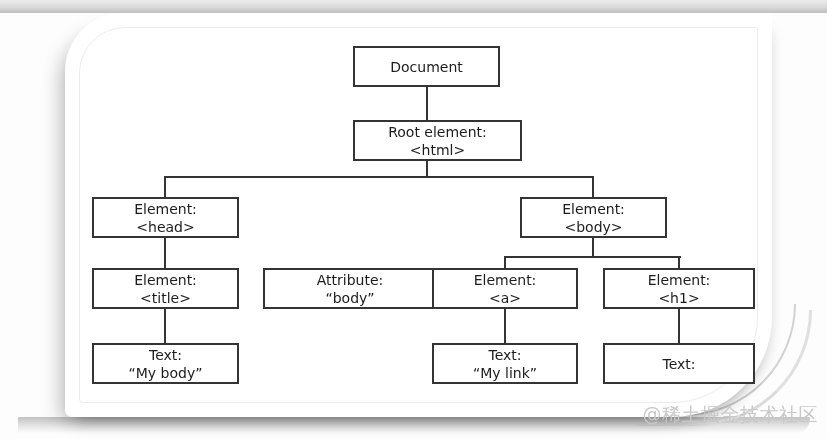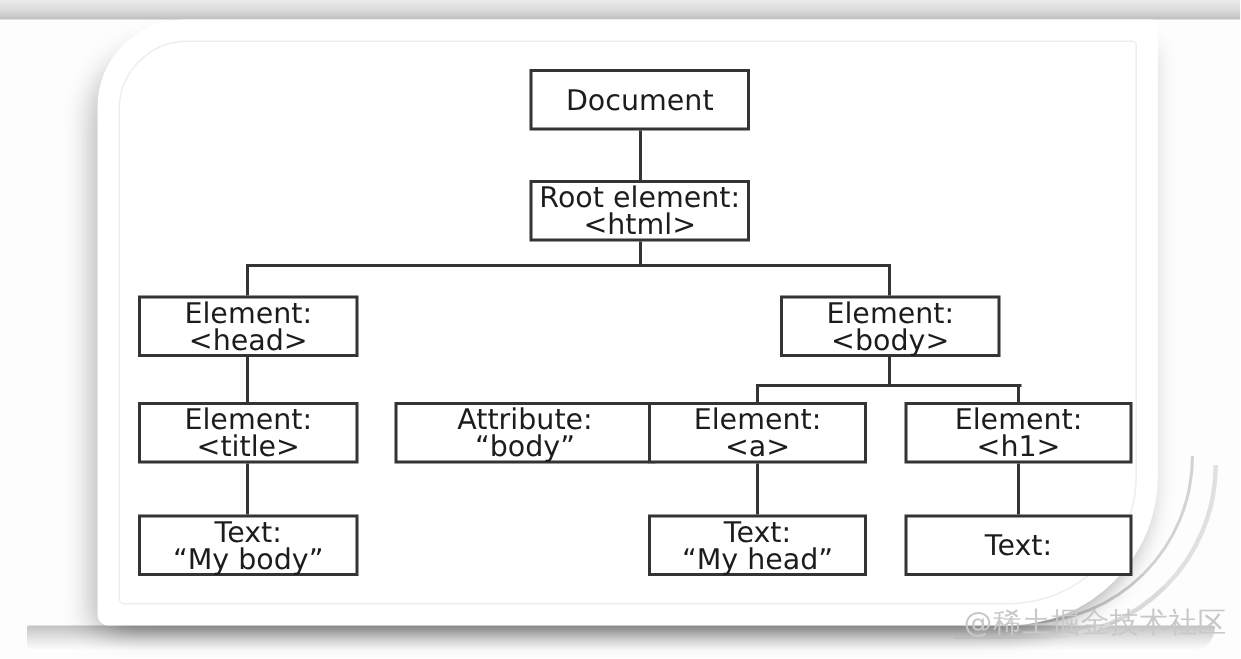--- a/index.html
+++ b/index.html
@@ -81,21 +81,21 @@
   .node {
     position: absolute;
     height: 41px;
     background: #ffffff;
     border: 2px solid #343434;
     display: flex;
     flex-direction: column;
     align-items: center;
     justify-content: center;
     text-align: center;
-    font-size: 19px;
+    font-size: 14px;
     line-height: 18px;
     color: #1c1c1c;
     z-index: 3;
   }
 
   .cline { position: absolute; background: #343434; z-index: 2; }
   .cline.v { width: 2px; }
   .cline.h { height: 2px; }
 
   .watermark {
@@ -135,21 +135,21 @@
       <div class="cline v" style="left:439px; top:243px; height:14px;"></div>
       <div class="cline v" style="left:613px; top:243px; height:14px;"></div>
       <div class="cline v" style="left:439px; top:294px; height:38px;"></div>
       <div class="cline v" style="left:613px; top:294px; height:38px;"></div>
       <div class="cline h" style="left:344px; top:274px; width:24px;"></div>
 
       <div class="node" style="left:288px; top:33px;  width:147px;">
         <span>Document</span>
       </div>
 
-      <div class="node" style="left:288px; top:107px; width:147px;align-items:center;">
+      <div class="node" style="left:288px; top:107px; width:169px;align-items:center;">
         <span>Root element:</span>
         <span>&lt;html&gt;</span>
       </div>
 
       <div class="node" style="left:27px;  top:184px; width:147px;">
         <span>Element:</span>
         <span>&lt;head&gt;</span>
       </div>
 
       <div class="node" style="left:455px; top:184px; width:147px;">
@@ -177,21 +177,21 @@
         <span>&lt;h1&gt;</span>
       </div>
 
       <div class="node" style="left:27px;  top:330px; width:147px;">
         <span>Text:</span>
         <span>“My body”</span>
       </div>
 
       <div class="node" style="left:367px; top:330px; width:146px;">
         <span>Text:</span>
-        <span>“My head”</span>
+        <span>“My link”</span>
       </div>
 
       <div class="node" style="left:538px; top:330px; width:152px;">
         <span>Text:</span>
       </div>
 
     </div>
   </div>
 
   <div class="watermark">@稀土掘金技术社区</div>

